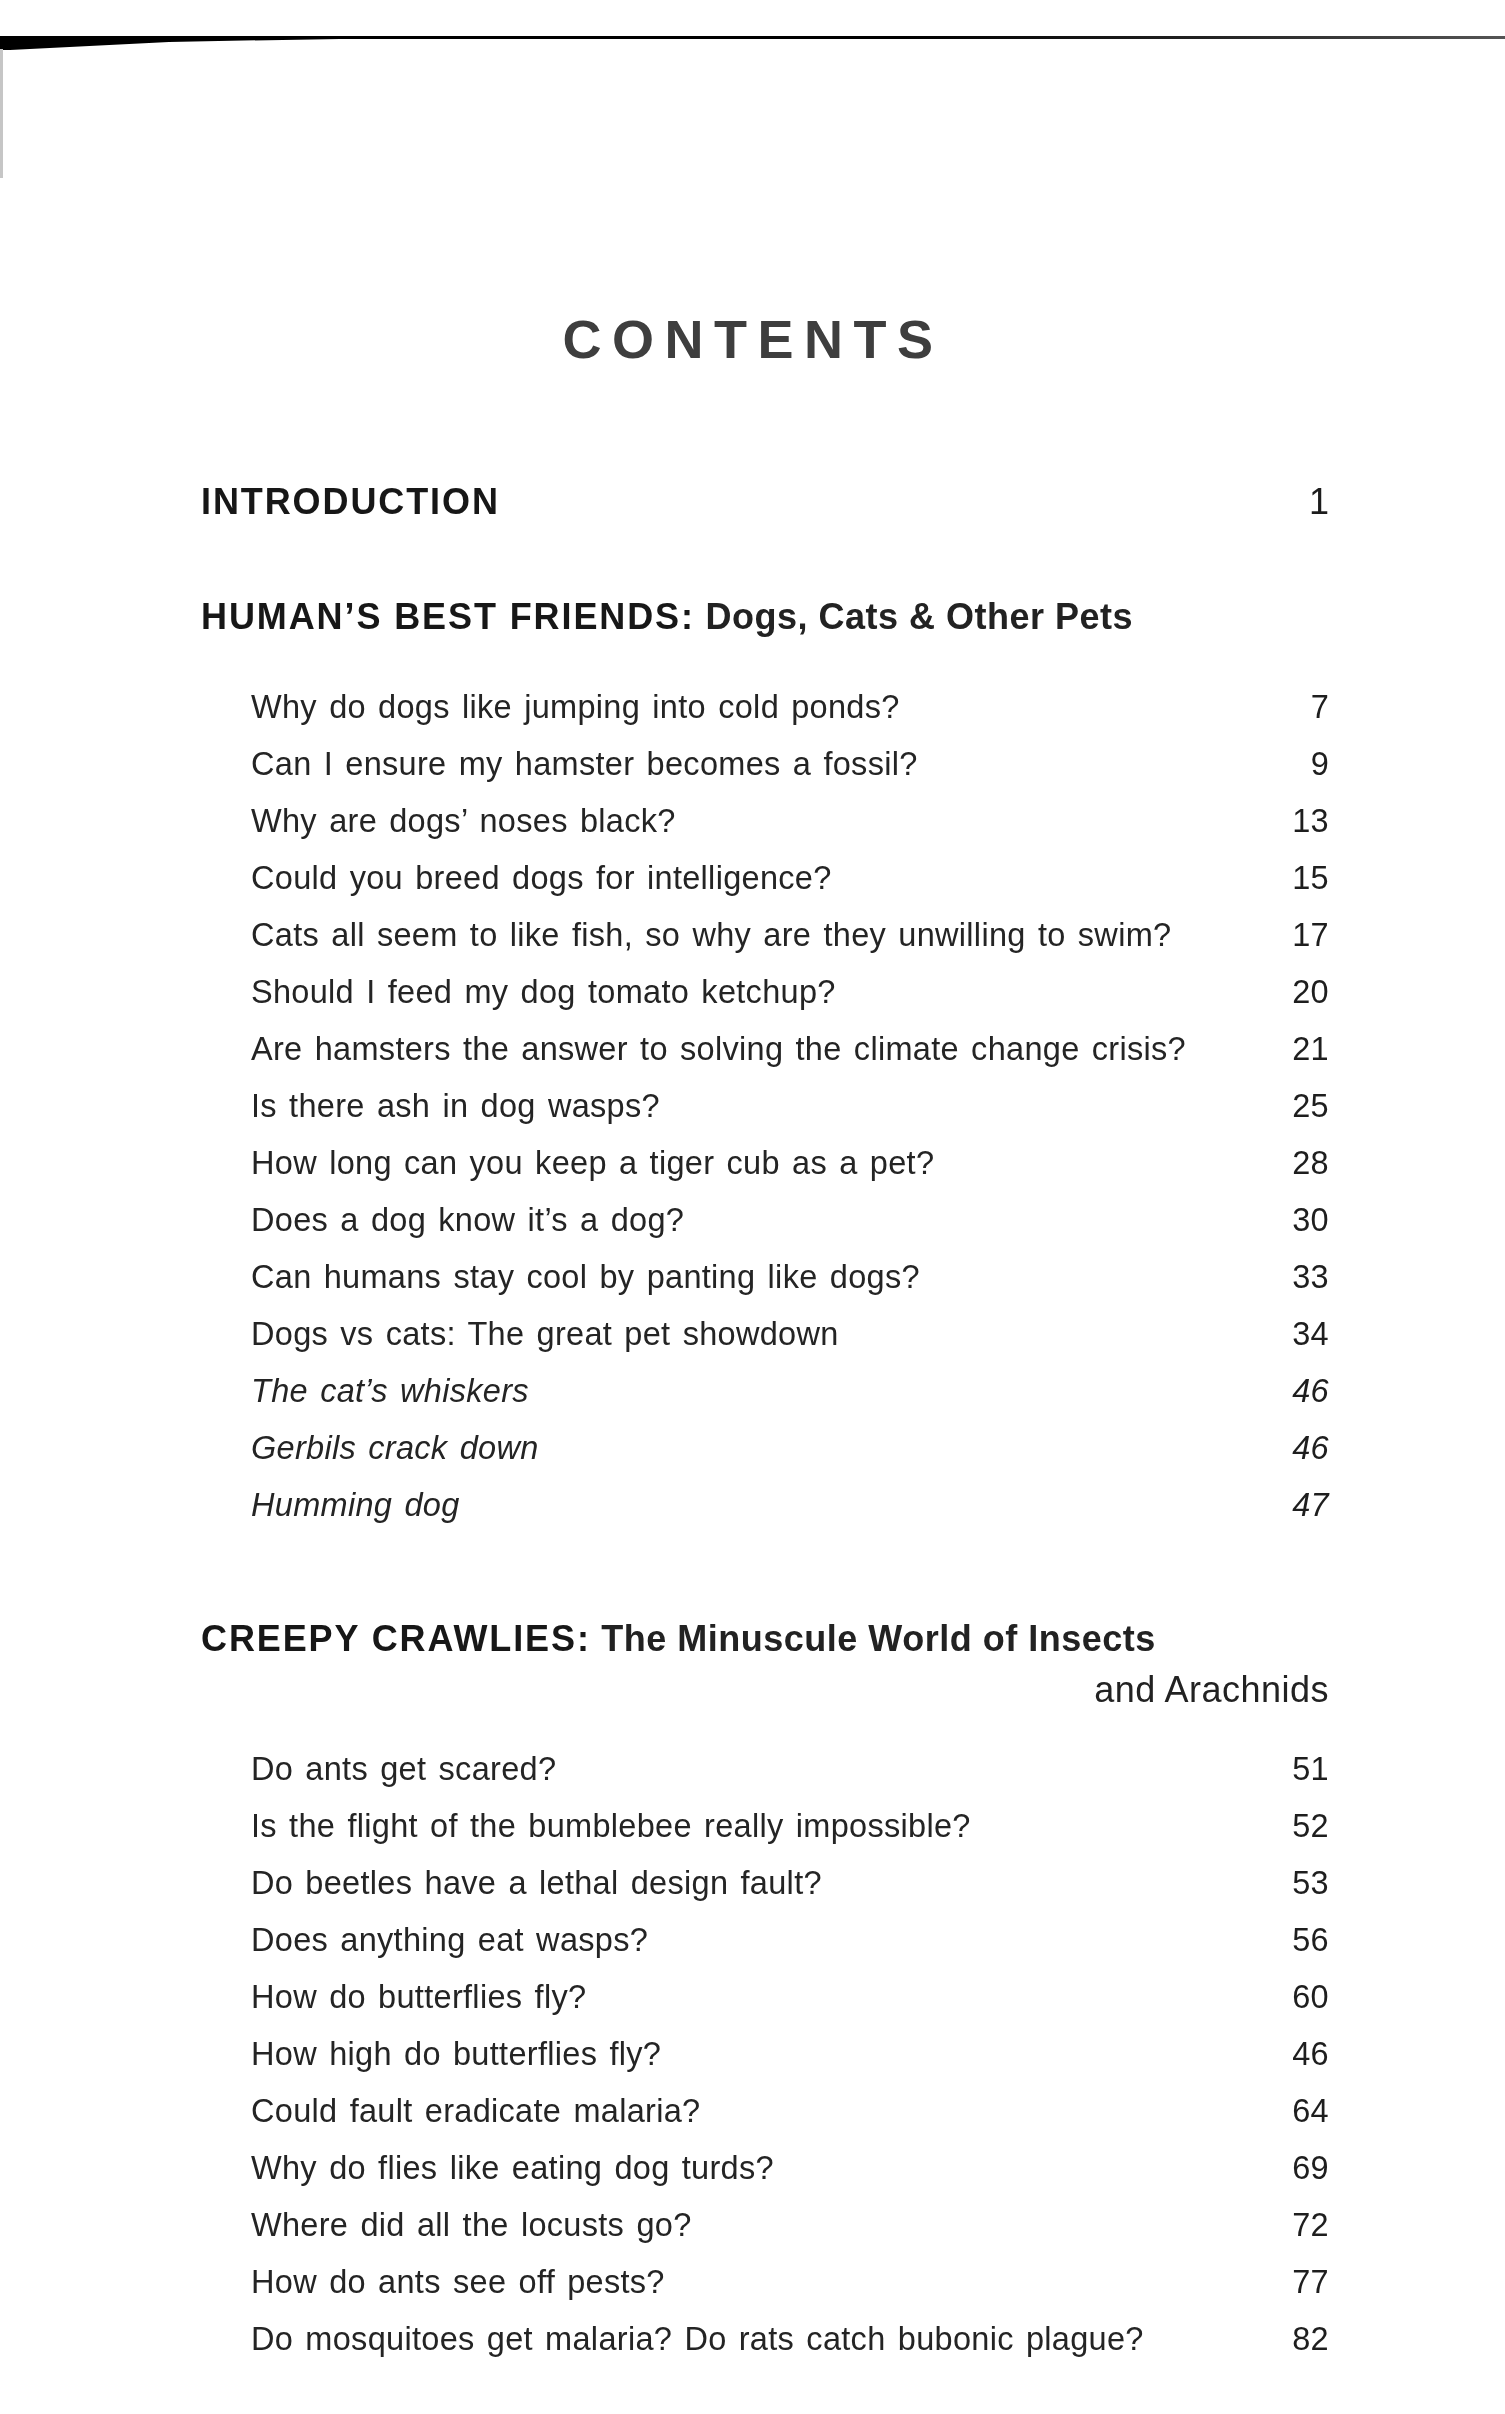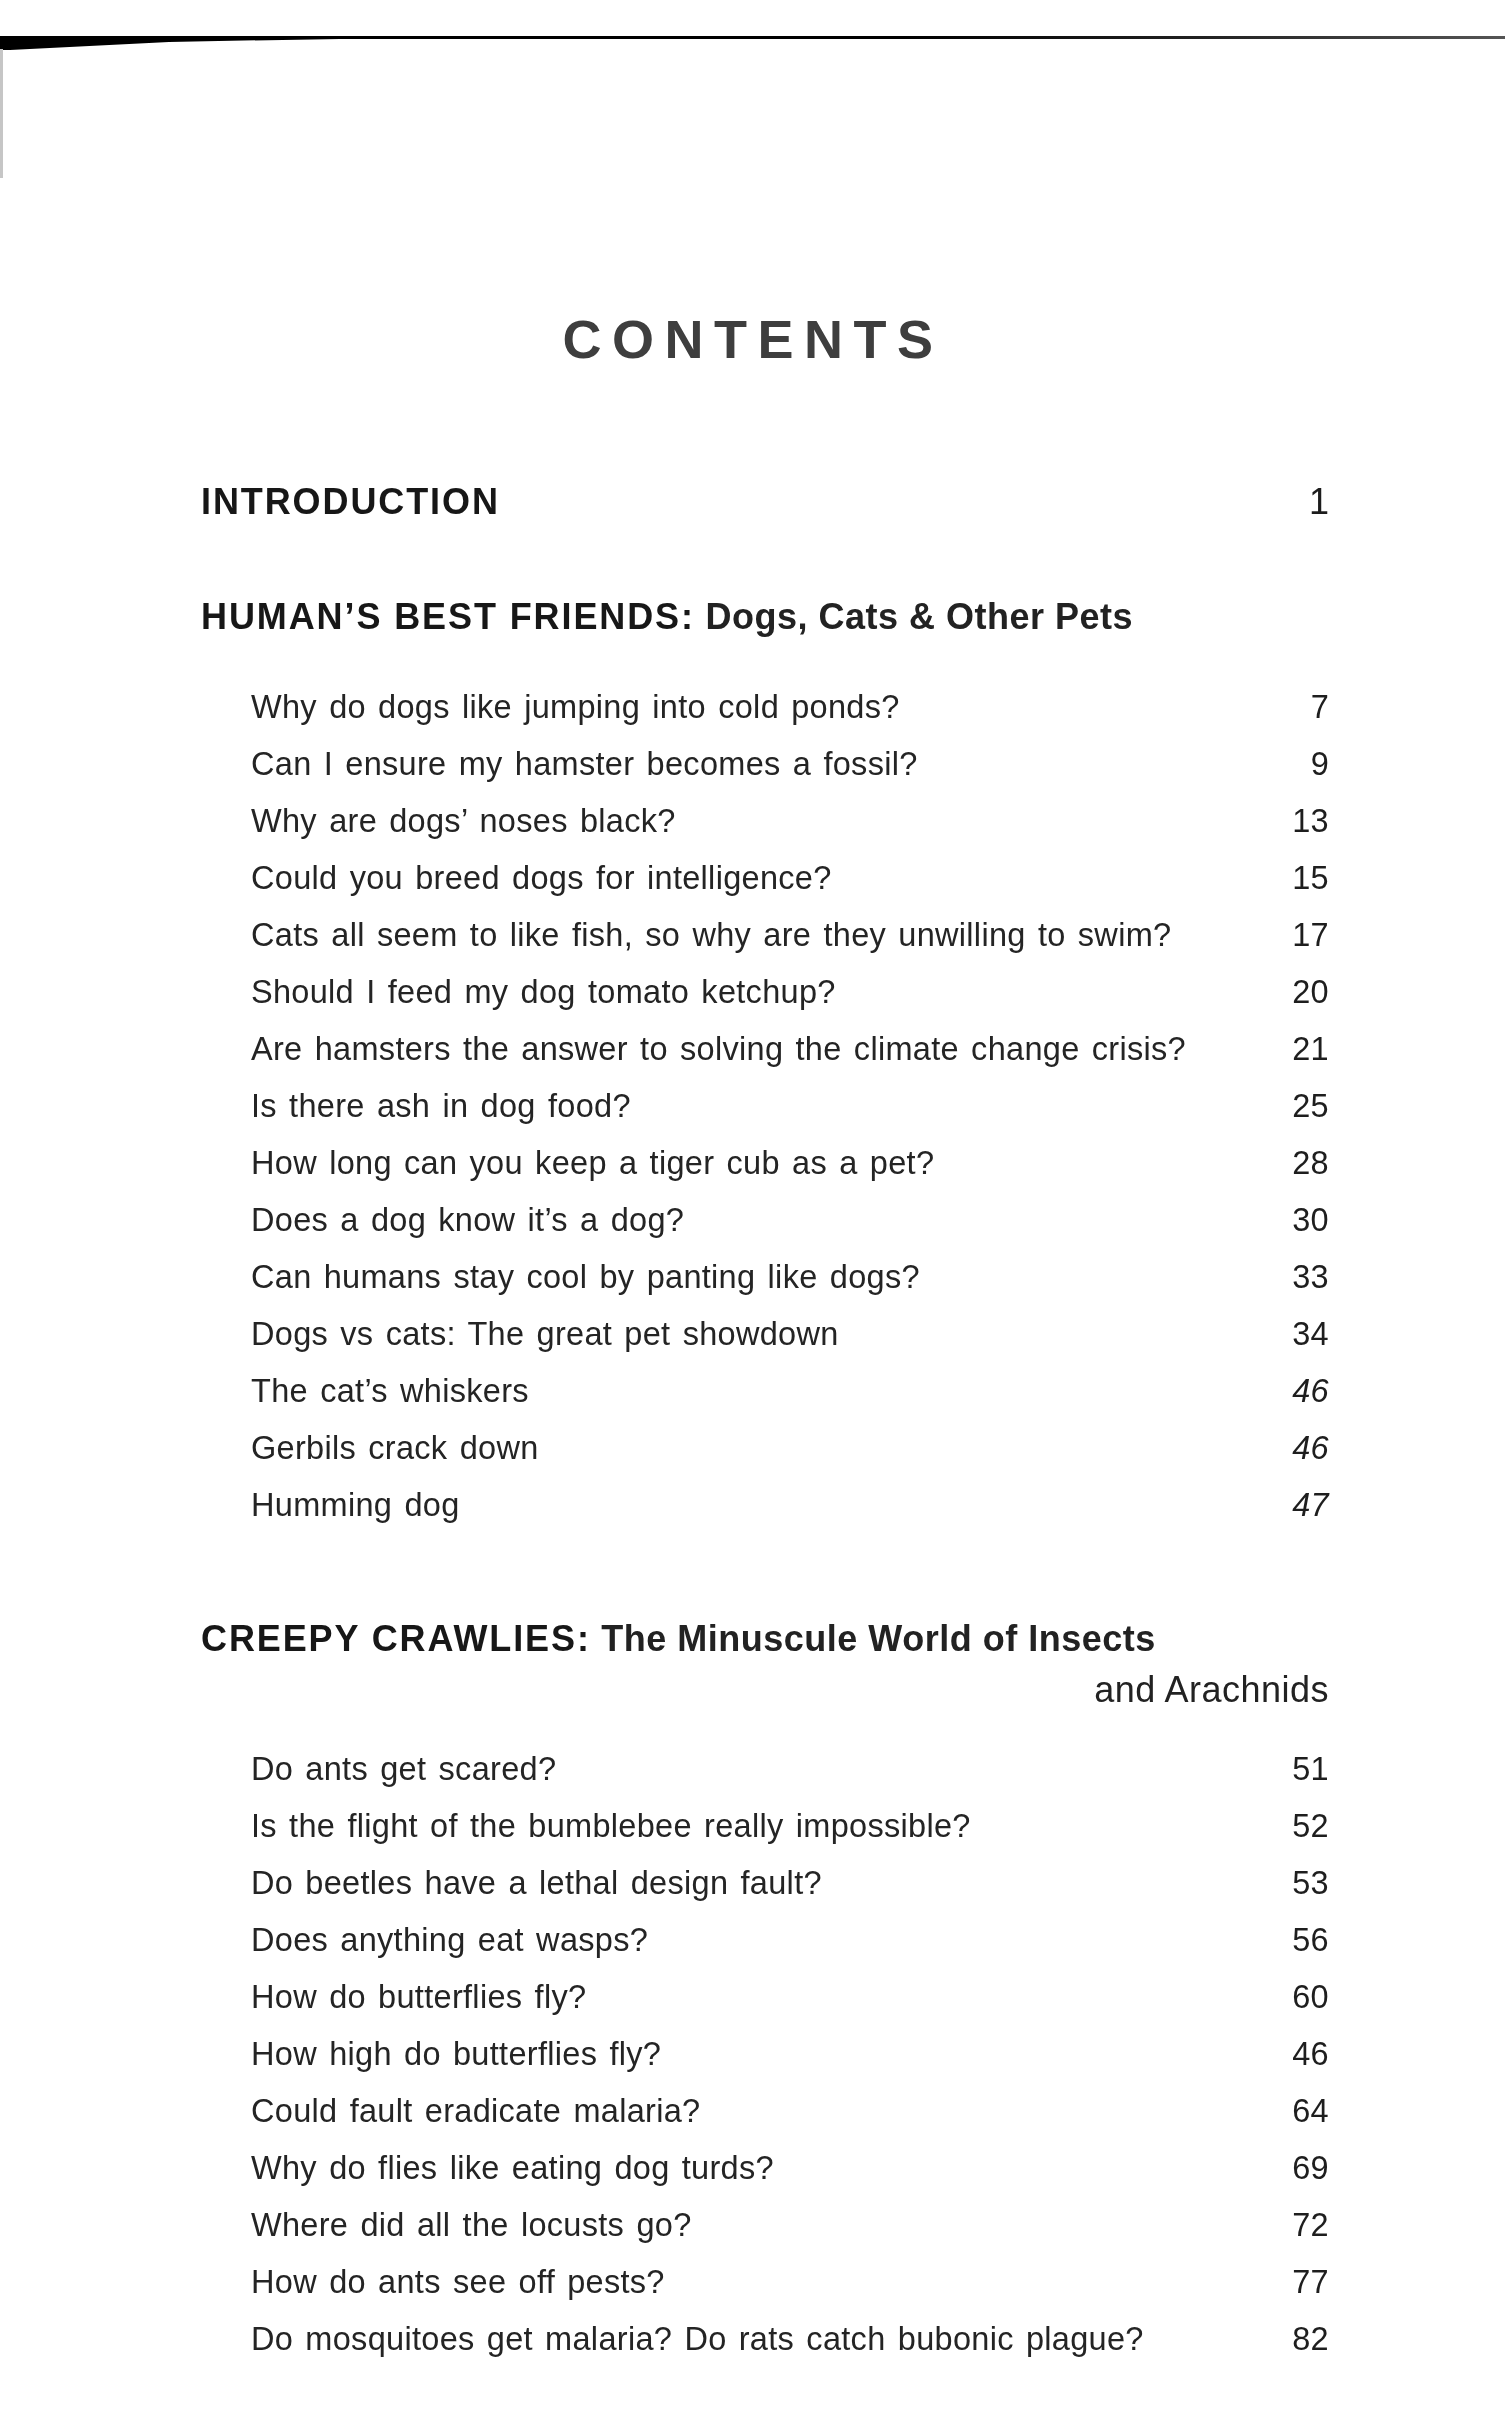--- a/index.html
+++ b/index.html
@@ -59,21 +59,21 @@
   .entries { margin: 44px 0 0 50px; }
   .sec-creepy .entries { margin-top: 33px; }
   .entry-row {
     display: flex; justify-content: space-between; align-items: baseline;
     height: 57px;
     font-size: 32.5px; line-height: 42px;
     letter-spacing: 0.3px; word-spacing: 2.9px;
     color: #242424;
   }
   .entry-label { white-space: nowrap; }
-  .entry-row.italic .entry-label { }
+  .entry-row.italic .entry-label { font-style: italic; }
   .entry-row.italic .entry-page  { font-style: italic; }
   .entry-page { min-width: 67px; text-align: right; color: #1e1e1e; }
 </style>
 </head>
 <body>
 
 <div class="page">
   <div class="edge-top-line"></div>
   <div class="edge-top-wedge"></div>
   <div class="edge-left-tick"></div>
@@ -115,21 +115,21 @@
           </div>
           <div class="entry-row">
             <span class="entry-label">Should I feed my dog tomato ketchup?</span>
             <span class="entry-page">20</span>
           </div>
           <div class="entry-row">
             <span class="entry-label">Are hamsters the answer to solving the climate change crisis?</span>
             <span class="entry-page">21</span>
           </div>
           <div class="entry-row">
-            <span class="entry-label">Is there ash in dog food?</span>
+            <span class="entry-label">Is there ash in dog wasps?</span>
             <span class="entry-page">25</span>
           </div>
           <div class="entry-row">
             <span class="entry-label">How long can you keep a tiger cub as a pet?</span>
             <span class="entry-page">28</span>
           </div>
           <div class="entry-row">
             <span class="entry-label">Does a dog know it’s a dog?</span>
             <span class="entry-page">30</span>
           </div>

